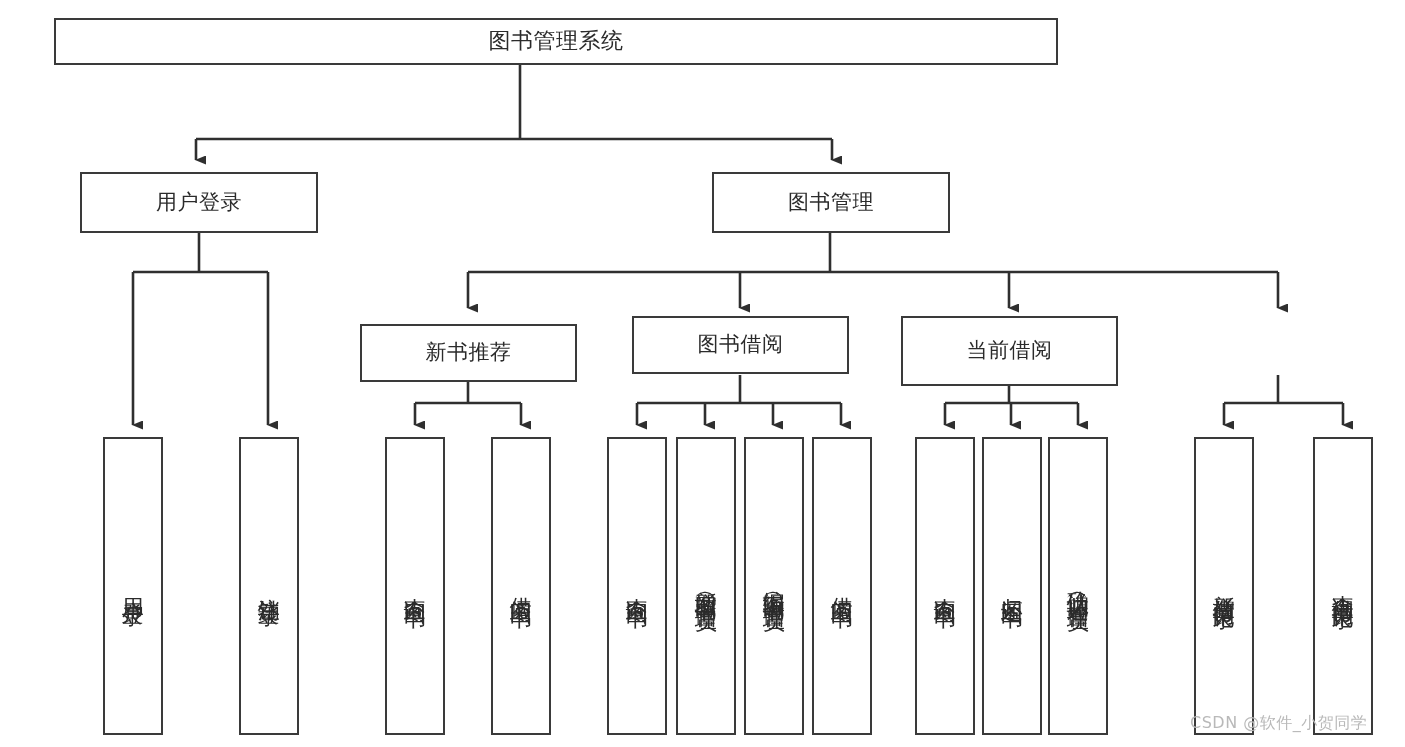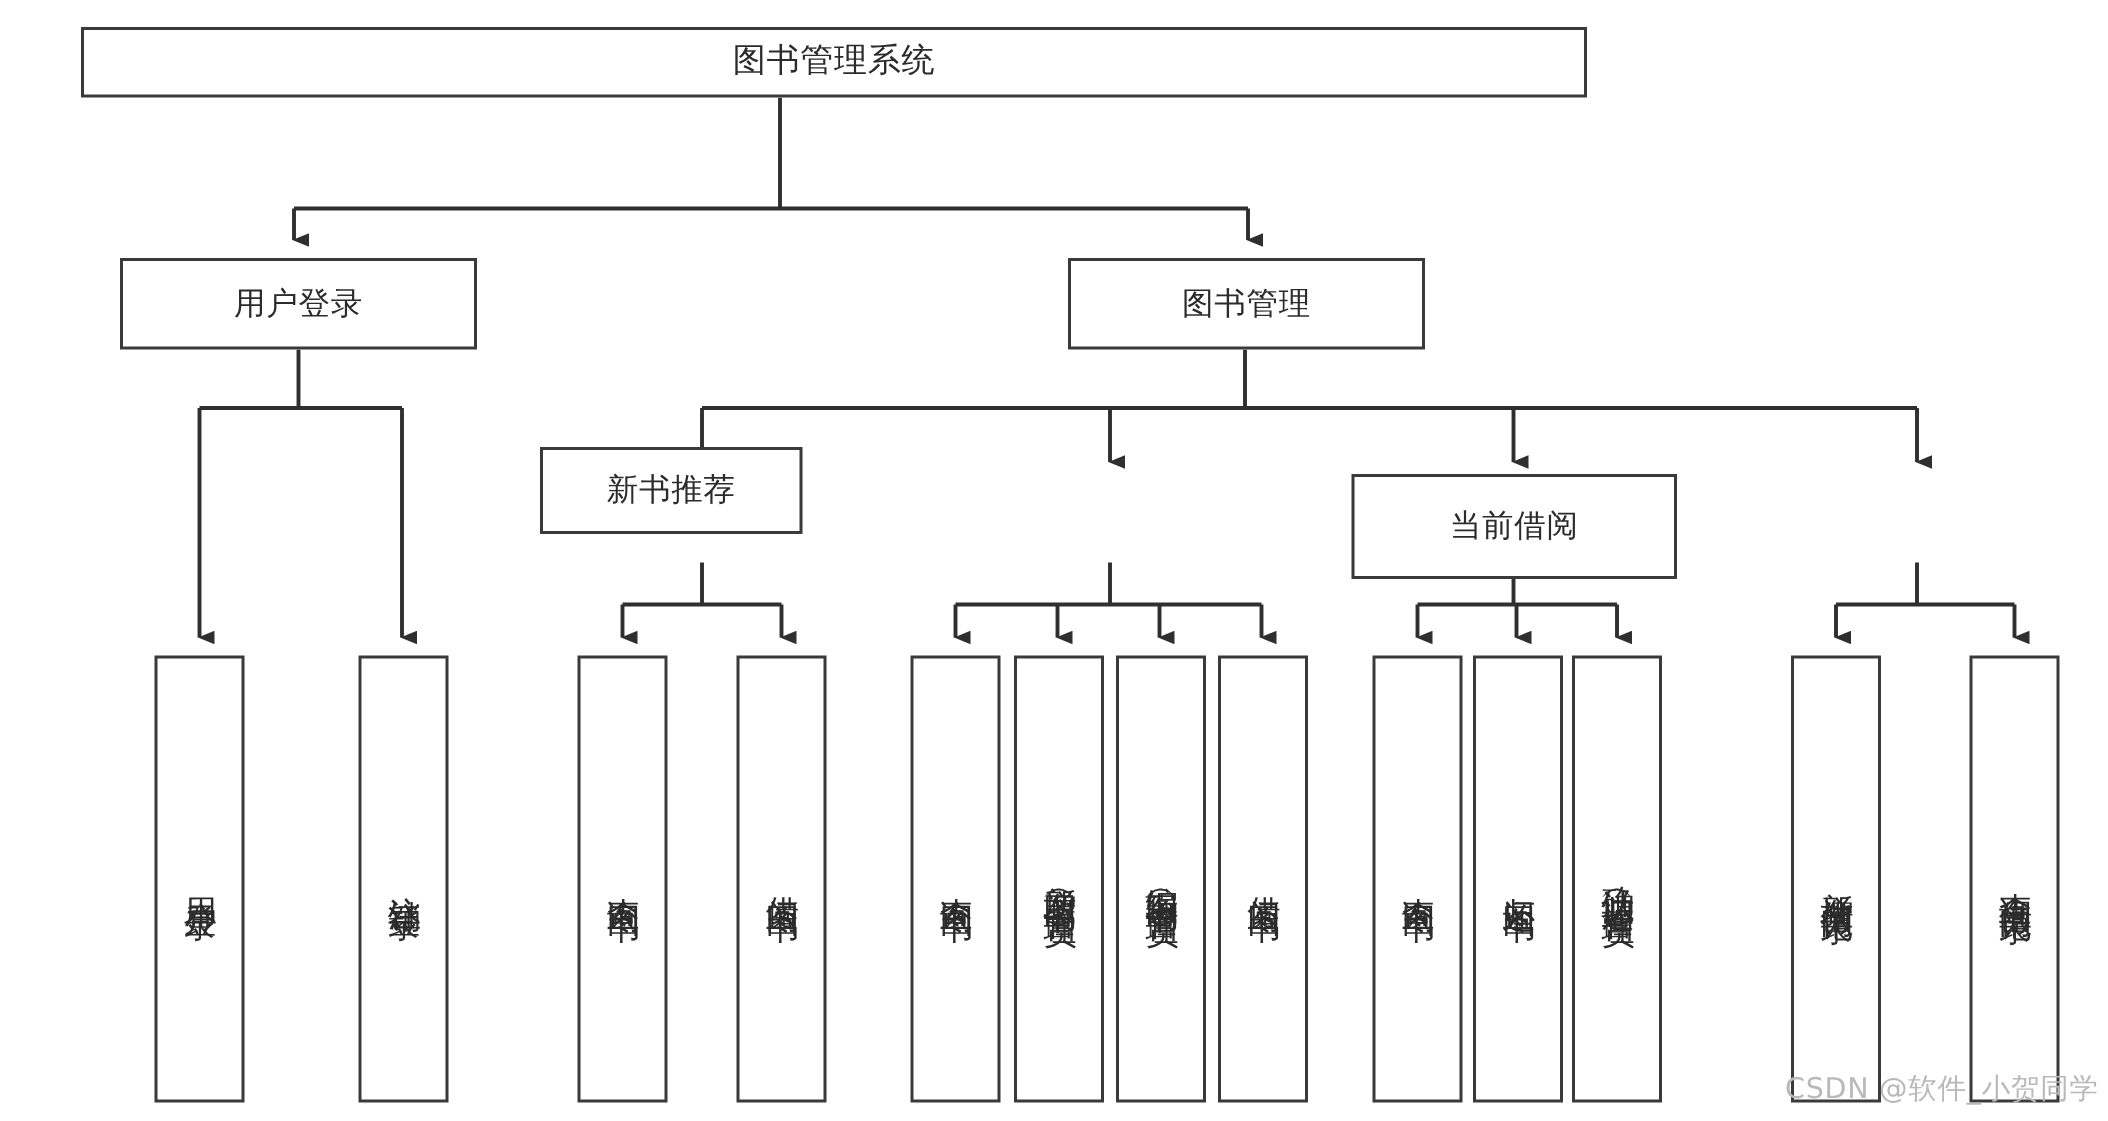--- a/index.html
+++ b/index.html
@@ -55,21 +55,21 @@
     letter-spacing: 3px;
   }
   .node.vert .vlabel {
     writing-mode: vertical-rl;
     text-orientation: upright;
     display: block;
     white-space: nowrap;
   }
   .watermark {
     position: absolute;
-    font-size: 19px;
+    font-size: 16px;
     color: #b9b9b9;
     white-space: nowrap;
     letter-spacing: 0.5px;
     font-family: "DejaVu Sans", "Liberation Sans", sans-serif;
   }
 </style>
 </head>
 <body>
 
 <div id="canvas">
@@ -128,22 +128,25 @@
     <span>图书管理系统</span>
   </div>
 
   <div class="node horiz" style="left:80px; top:172px; width:238px; height:61px;">
     <span>用户登录</span>
   </div>
   <div class="node horiz" style="left:712px; top:172px; width:238px; height:61px;">
     <span>图书管理</span>
   </div>
 
-  <div class="node horiz" style="left:360px; top:298px; width:175px; height:58px;">
+  <div class="node horiz" style="left:360px; top:324px; width:217px; height:58px;">
     <span>新书推荐</span>
+  </div>
+  <div class="node horiz" style="left:632px; top:316px; width:217px; height:58px;">
+    <span>图书借阅</span>
   </div>
   <div class="node horiz" style="left:901px; top:316px; width:217px; height:70px;">
     <span>当前借阅</span>
   </div>
 
   <div class="node vert" style="left:103px; top:437px; width:60px; height:298px;">
     <span class="vlabel">用户登录</span>
   </div>
   <div class="node vert" style="left:239px; top:437px; width:60px; height:298px;">
     <span class="vlabel">注销登录</span>

